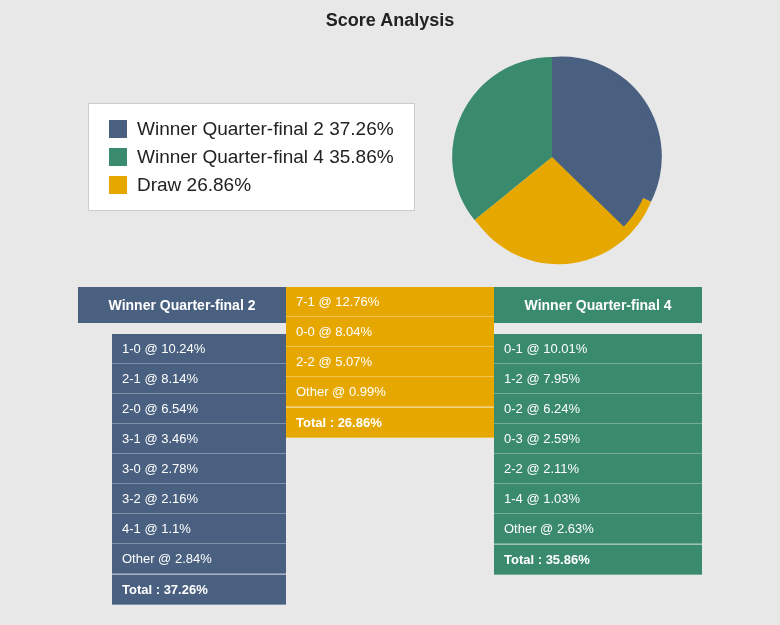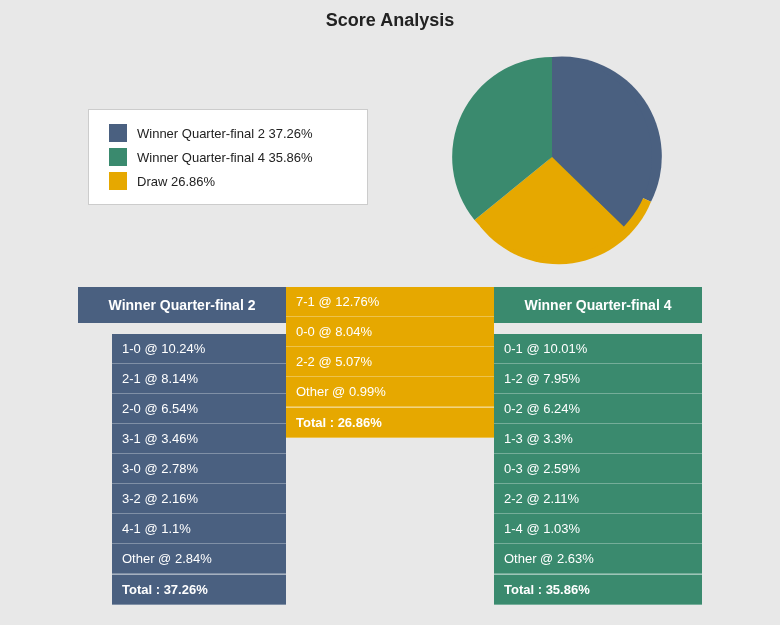--- a/index.html
+++ b/index.html
@@ -40,21 +40,21 @@
       background: white;
       border: 1px solid #ccc;
       padding: 14px 20px;
       min-width: 280px;
     }
 
     .legend-item {
       display: flex;
       align-items: center;
       margin-bottom: 6px;
-      font-size: 13px;
+      font-size: 19px;
       color: #222;
     }
 
     .legend-item:last-child {
       margin-bottom: 0;
     }
 
     .legend-color {
       width: 18px;
       height: 18px;
@@ -195,21 +195,20 @@
         <div class="col-row orange empty">&nbsp;</div>
       </div>
     </div>
 
     <div class="col">
       <div class="col-header green">Winner Quarter-final 4</div>
       <div class="col-rows">
         <div class="col-row green">0-1 @ 10.01%</div>
         <div class="col-row green">1-2 @ 7.95%</div>
         <div class="col-row green">0-2 @ 6.24%</div>
-        <div class="col-row green">1-3 @ 3.3%</div>
         <div class="col-row green">0-3 @ 2.59%</div>
         <div class="col-row green">2-2 @ 2.11%</div>
         <div class="col-row green">1-4 @ 1.03%</div>
         <div class="col-row green">Other @ 2.63%</div>
         <div class="col-row green total">Total : 35.86%</div>
       </div>
     </div>
   </div>
 </div>
 

